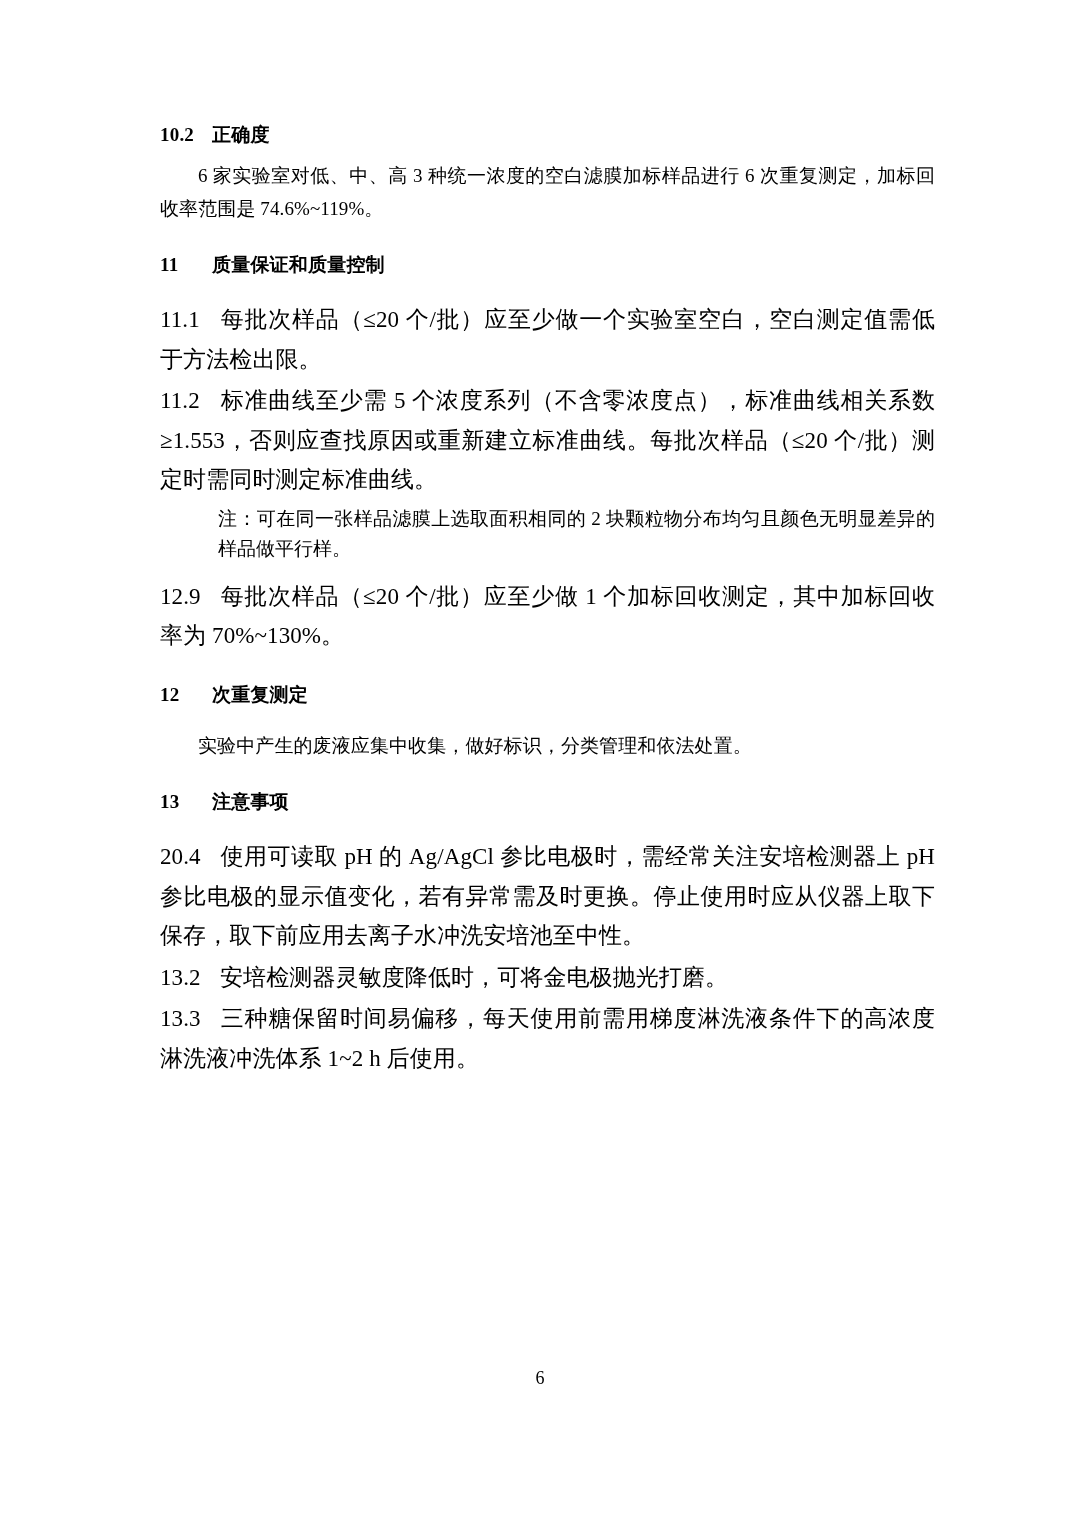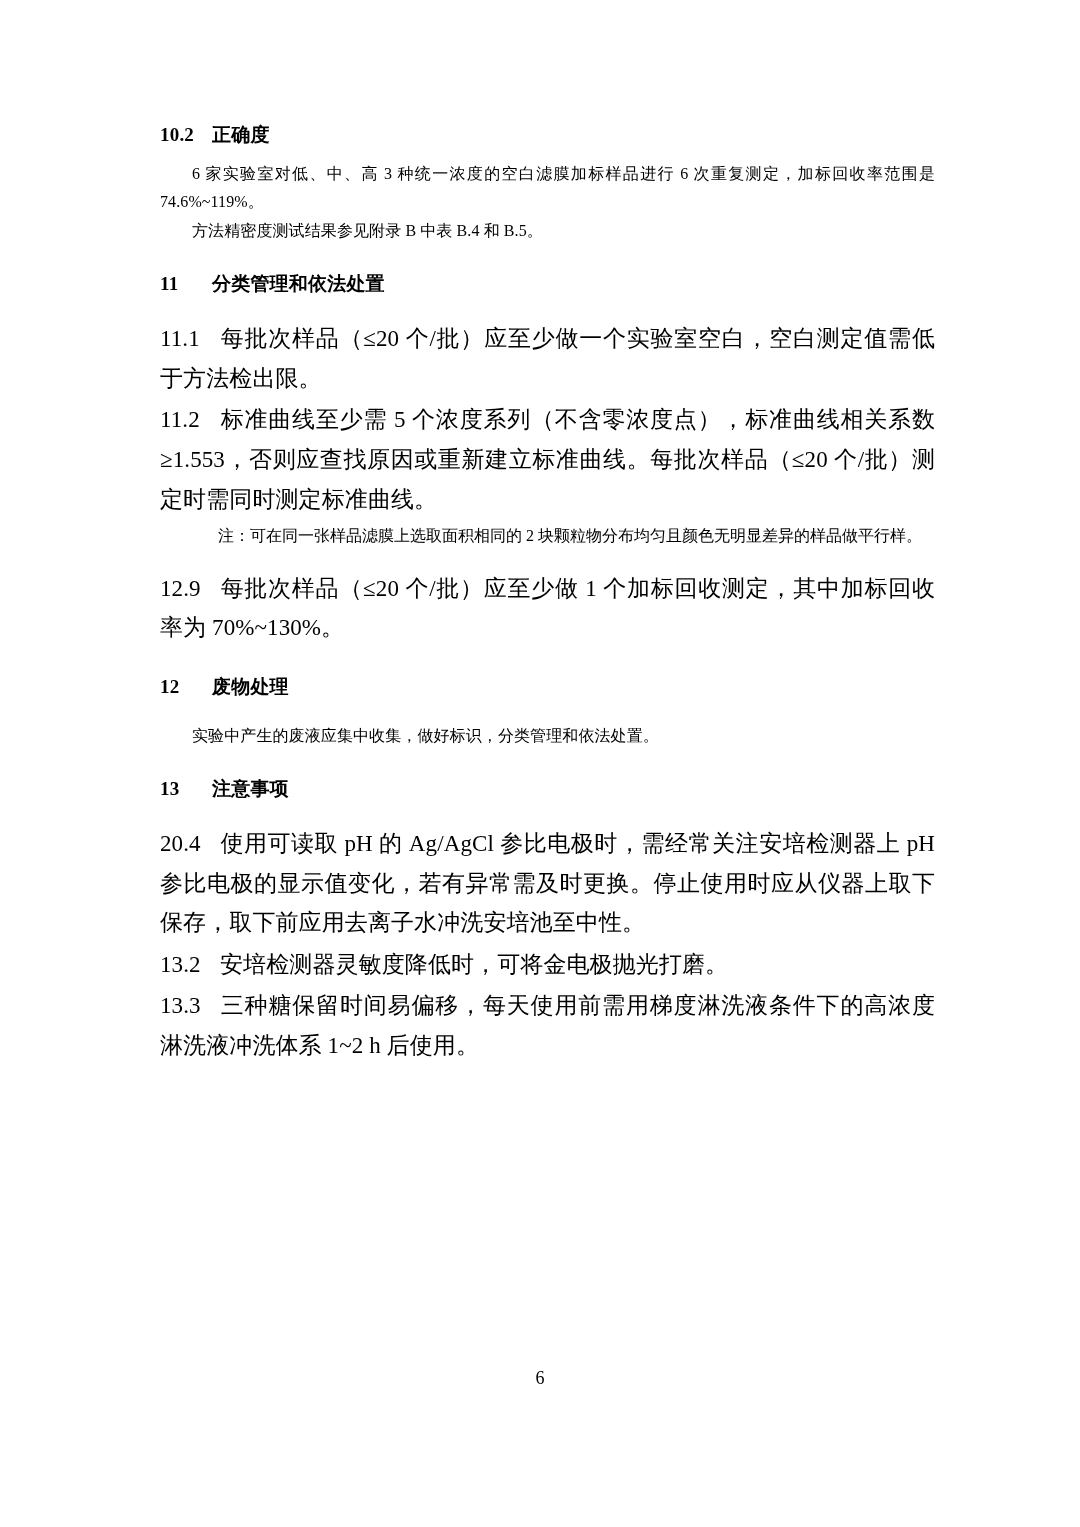--- a/index.html
+++ b/index.html
@@ -34,44 +34,44 @@
     line-height: 1.6;
     margin: 0 0 10px 0;
     letter-spacing: 0.2px;
   }
   .sec-head .num {
     display: inline-block;
     min-width: 52px;
   }
   
   p.para {
-    font-size: 16px;
+    font-size: 19px;
     line-height: 1.72;
     margin: 0 0 2px 0;
     text-indent: 2em;
     text-align: justify;
     letter-spacing: 0.1px;
   }
   
   p.clause {
     font-size: 23px;
     line-height: 1.72;
     margin: 0 0 2px 0;
     text-align: justify;
     letter-spacing: 0.1px;
     padding-left: 0;
   }
   p.clause .cnum {
     display: inline-block;
     min-width: 60px;
   }
   p.note {
-    font-size: 16px;
+    font-size: 19px;
     line-height: 1.6;
-    margin: 4px 0 20px 0;
+    margin: 4px 0 12px 0;
     padding-left: 58px;
     text-align: justify;
   }
   .gap-sm { height: 10px; }
   .gap-md { height: 22px; }
   .page-number {
     position: absolute;
     left: 0;
     right: 0;
     top: 1368px;
@@ -83,43 +83,42 @@
 </head>
 <body>
 
 <div class="page">
   <div class="content">
 
     <div class="sec-head">
       <span class="num">10.2</span><span>正确度</span>
     </div>
     <p class="para">6 家实验室对低、中、高 3 种统一浓度的空白滤膜加标样品进行 6 次重复测定，加标回收率范围是 74.6%~119%。</p>
-    <p class="para">方法精密度测试结果参见附录 B 中表 B.4 和 B.5。</p>
 
     <div class="gap-md"></div>
 
     <div class="sec-head">
-      <span class="num">11</span><span>分类管理和依法处置</span>
+      <span class="num">11</span><span>质量保证和质量控制</span>
     </div>
     <div class="gap-sm"></div>
     <p class="clause">
       <span class="cnum">11.1</span><span>每批次样品（≤20 个/批）应至少做一个实验室空白，空白测定值需低于方法检出限。</span>
     </p>
     <p class="clause">
       <span class="cnum">11.2</span><span>标准曲线至少需 5 个浓度系列（不含零浓度点），标准曲线相关系数≥1.553，否则应查找原因或重新建立标准曲线。每批次样品（≤20 个/批）测定时需同时测定标准曲线。</span>
     </p>
     <p class="note">注：可在同一张样品滤膜上选取面积相同的 2 块颗粒物分布均匀且颜色无明显差异的样品做平行样。</p>
     <p class="clause">
       <span class="cnum">12.9</span><span>每批次样品（≤20 个/批）应至少做 1 个加标回收测定，其中加标回收率为 70%~130%。</span>
     </p>
 
     <div class="gap-md"></div>
 
     <div class="sec-head">
-      <span class="num">12</span><span>废物处理</span>
+      <span class="num">12</span><span>次重复测定</span>
     </div>
     <div class="gap-sm"></div>
     <p class="para">实验中产生的废液应集中收集，做好标识，分类管理和依法处置。</p>
 
     <div class="gap-md"></div>
 
     <div class="sec-head">
       <span class="num">13</span><span>注意事项</span>
     </div>
     <div class="gap-sm"></div>

